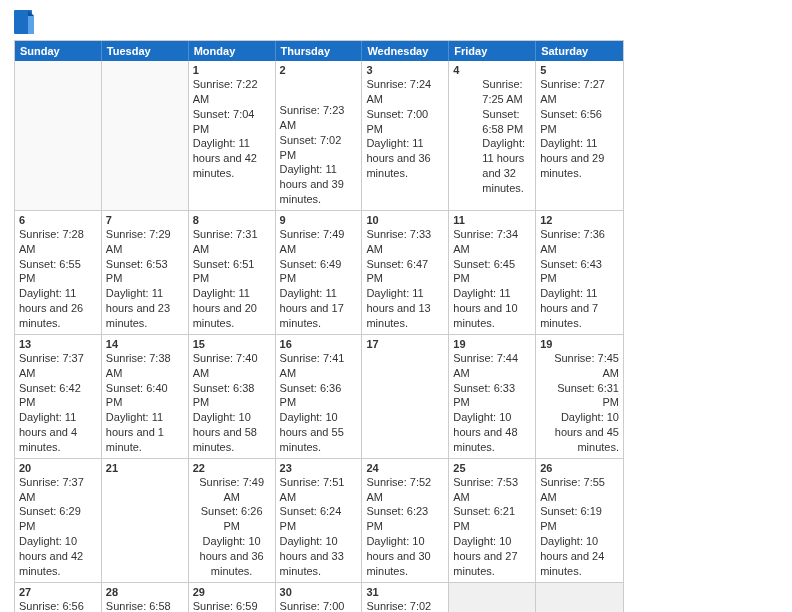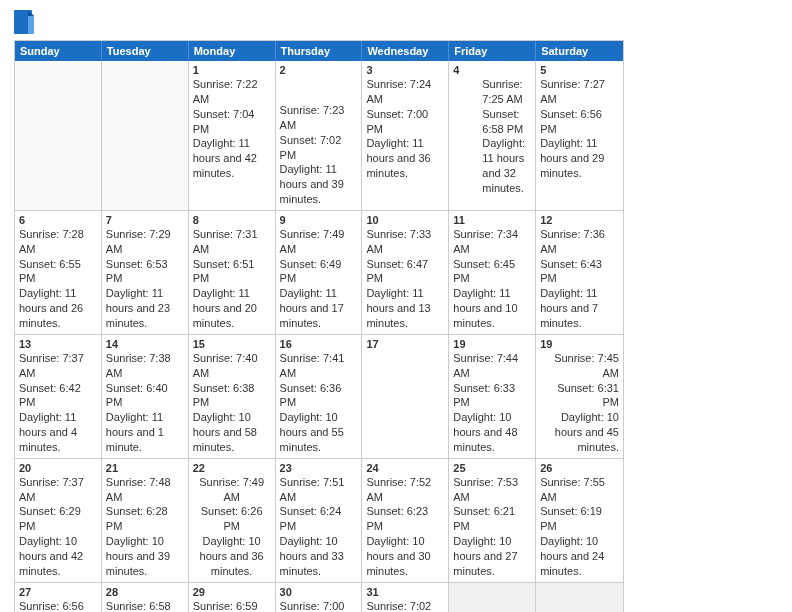--- a/index.html
+++ b/index.html
@@ -263,23 +263,20 @@
         </div>
         <div class="cal-row">
           <div class="cal-cell">
             <span class="day-num">20</span>
             <div class="cell-text" style="white-space: pre-wrap;">Sunrise: 7:37 AM
 Sunset: 6:29 PM
 Daylight: 10 hours and 42 minutes.</div>
           </div>
           <div class="cal-cell">
             <span class="day-num">21</span>
-            <div class="cell-text" style="white-space: pre-wrap;">Sunrise: 7:48 AM
-Sunset: 6:28 PM
-Daylight: 10 hours and 39 minutes.</div>
           </div>
           <div class="cal-cell">
             <span class="day-num">22</span>
             <div class="cell-text" style="white-space: pre-wrap; text-align: center;">Sunrise: 7:49 AM
 Sunset: 6:26 PM
 Daylight: 10 hours and 36 minutes.</div>
           </div>
           <div class="cal-cell">
             <span class="day-num">23</span>
             <div class="cell-text" style="white-space: pre-wrap;">Sunrise: 7:51 AM

